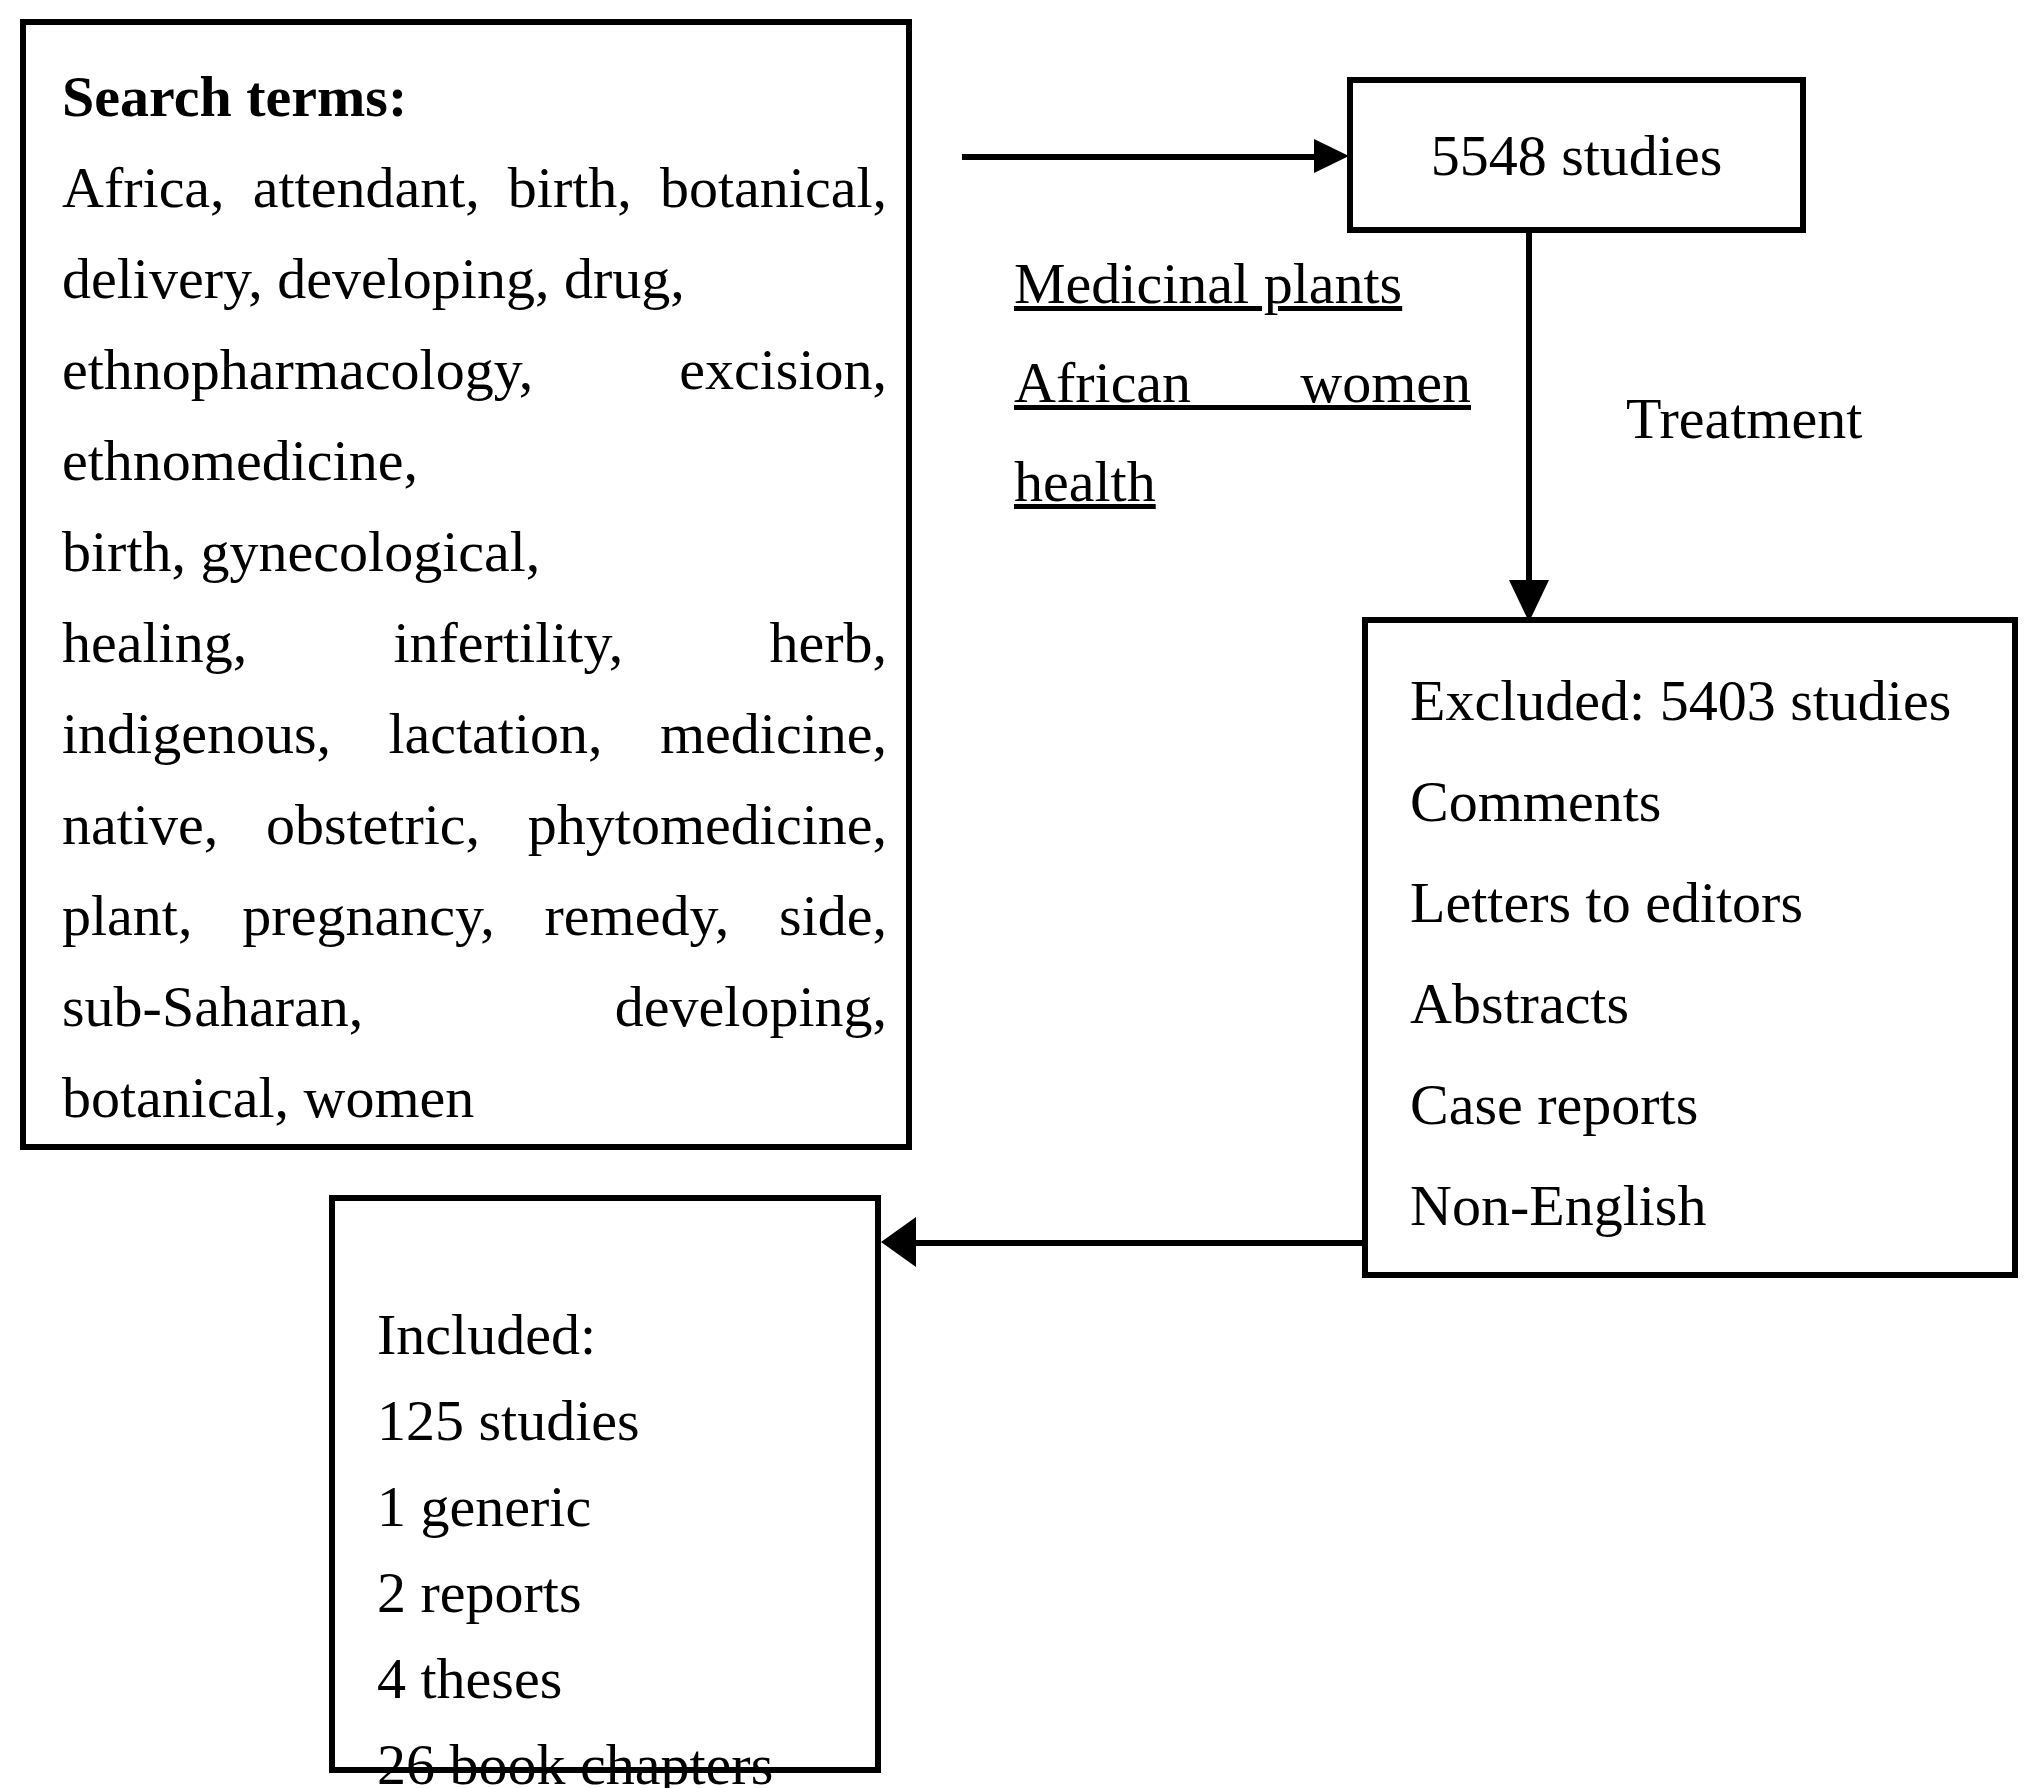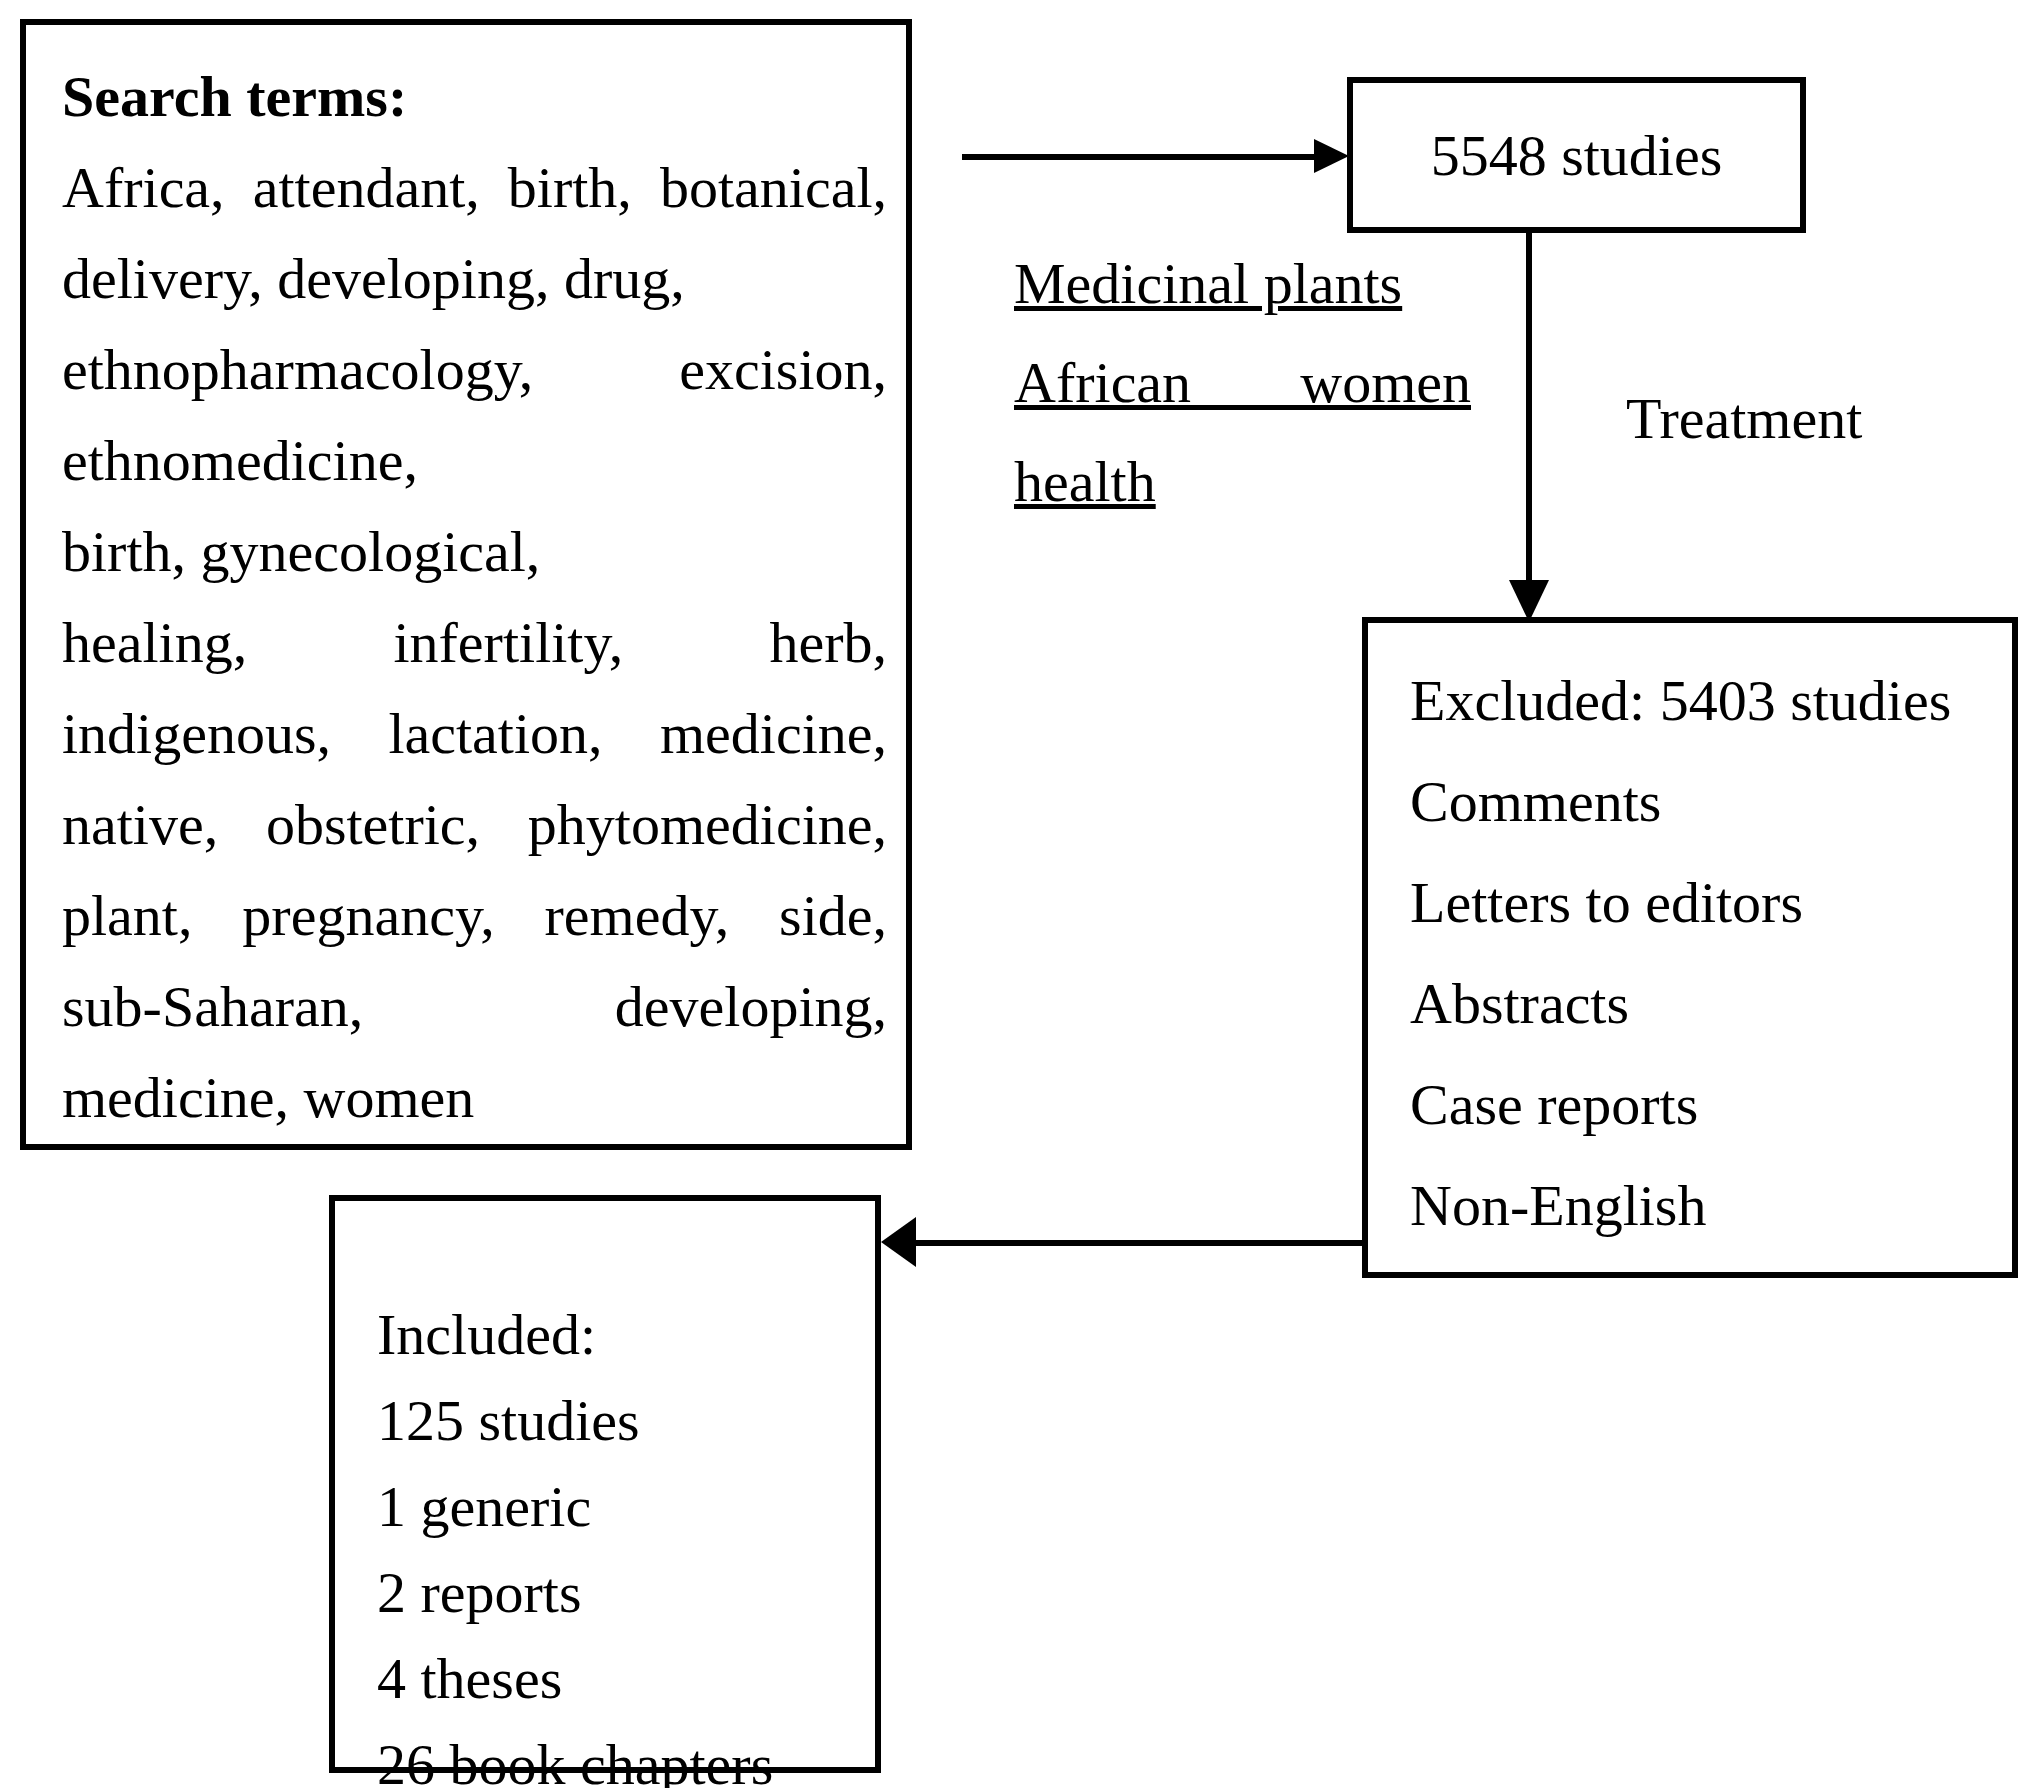--- a/index.html
+++ b/index.html
@@ -78,21 +78,21 @@
         <div class="tline just">Africa, attendant, birth, botanical,</div>
         <div class="tline nowrap">delivery, developing, drug,</div>
         <div class="tline just">ethnopharmacology, excision,</div>
         <div class="tline nowrap">ethnomedicine,</div>
         <div class="tline nowrap">birth, gynecological,</div>
         <div class="tline just">healing, infertility, herb,</div>
         <div class="tline just">indigenous, lactation, medicine,</div>
         <div class="tline just">native, obstetric, phytomedicine,</div>
         <div class="tline just">plant, pregnancy, remedy, side,</div>
         <div class="tline just">sub-Saharan, developing,</div>
-        <div class="tline nowrap">medicine, women</div>
+        <div class="tline nowrap">botanical, women</div>
       </div>
   </div>
 
   <div>
     <div id="arrow1-shaft" class="shaft"></div>
     <div id="arrow1-head" class="head"></div>
   </div>
 
   <div id="studies-box" class="box">
     <div class="tline nowrap">5548 studies</div>

